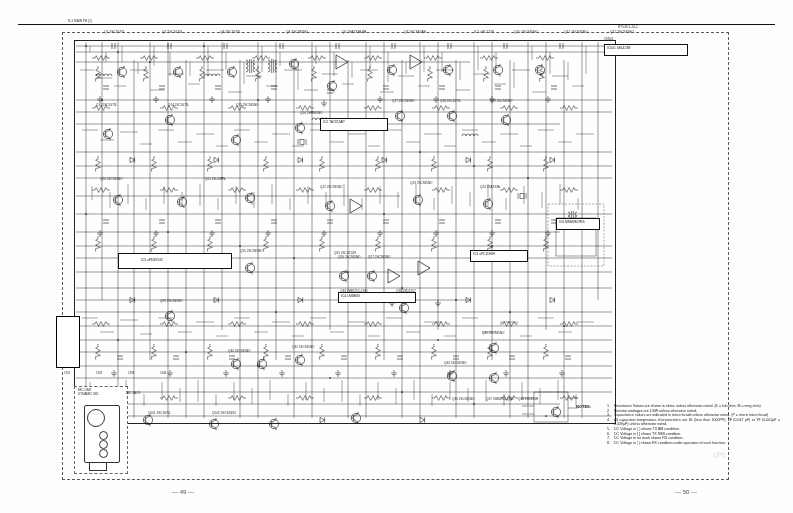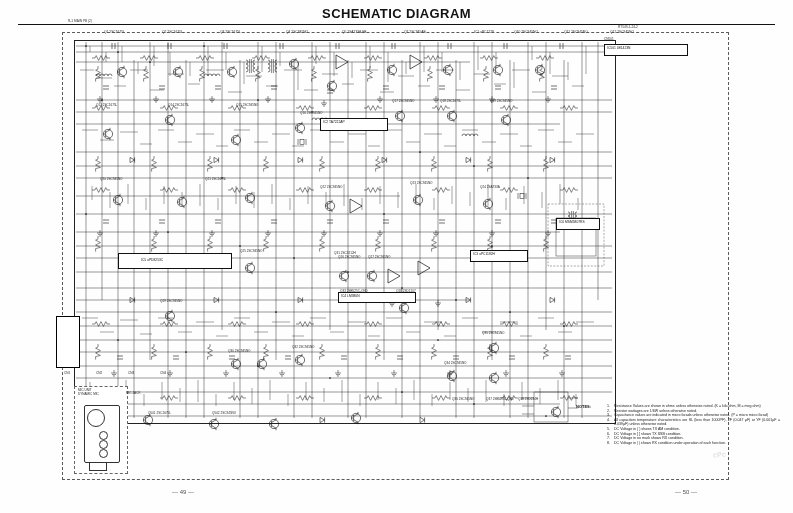--- a/index.html
+++ b/index.html
@@ -61,21 +61,20 @@
   
   .sheetcode{position:absolute;left:618px;top:25px;font-size:3.2px;color:#333;white-space:nowrap;}
   
   .sheetcode-l{position:absolute;left:68px;top:19px;font-size:3.2px;color:#333;white-space:nowrap;}
 </style>
 </head>
 <body>
 
 <div class="page">
 
-  <div class="title">SCHEMATIC DIAGRAM</div>
   <div class="title-rule"></div>
 
   <div class="sheetcode-l">R-1 MAIN PB (2)</div>
   <div class="sheetcode">RT549-1-24-2</div>
 
   <div class="devrow">
     <span style="left:30px">Q1  2SC1675L</span>
     <span style="left:88px">Q2  2SC1675L</span>
     <span style="left:146px">Q3  2SC1675L</span>
     <span style="left:212px">Q4  2SC945NO</span>

